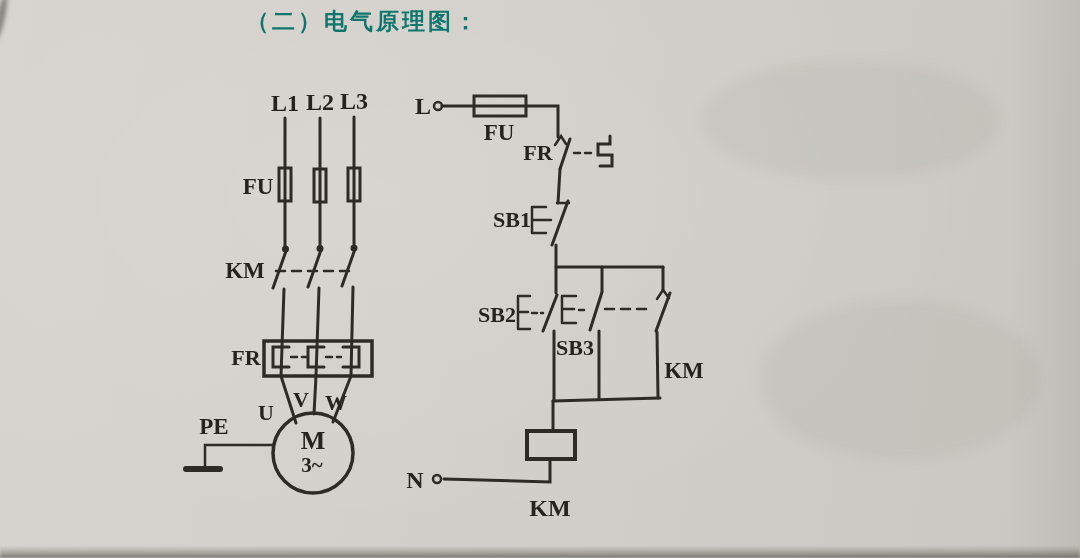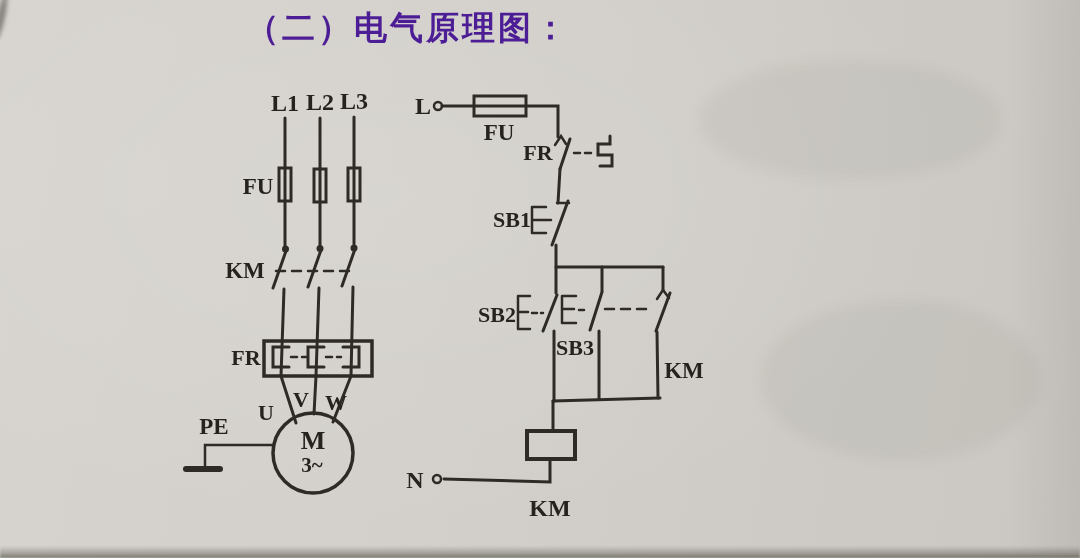--- a/index.html
+++ b/index.html
@@ -25,21 +25,21 @@
   .sliver-top-left{
     position:absolute;left:-3px;top:-6px;width:8px;height:46px;
     background:rgba(70,66,60,0.55);border-radius:50%;filter:blur(2px);
     transform:rotate(12deg);
   }
   .smudge{
     position:absolute;background:rgba(120,115,106,0.08);filter:blur(6px);border-radius:50%;
   }
   .page-title{
     position:absolute;left:246px;top:6px;
-    font-size:33px;font-weight:bold;letter-spacing:3px;color:#4c1d95;
+    font-size:23px;font-weight:bold;letter-spacing:3px;color:#0f766e;
     white-space:nowrap;
     text-align:center;
   }
   svg{position:absolute;inset:0;}
   svg text{font-family:"Liberation Serif", serif;font-weight:bold;}
 </style>
 </head>
 <body>
 
 <div class="paper"></div>

